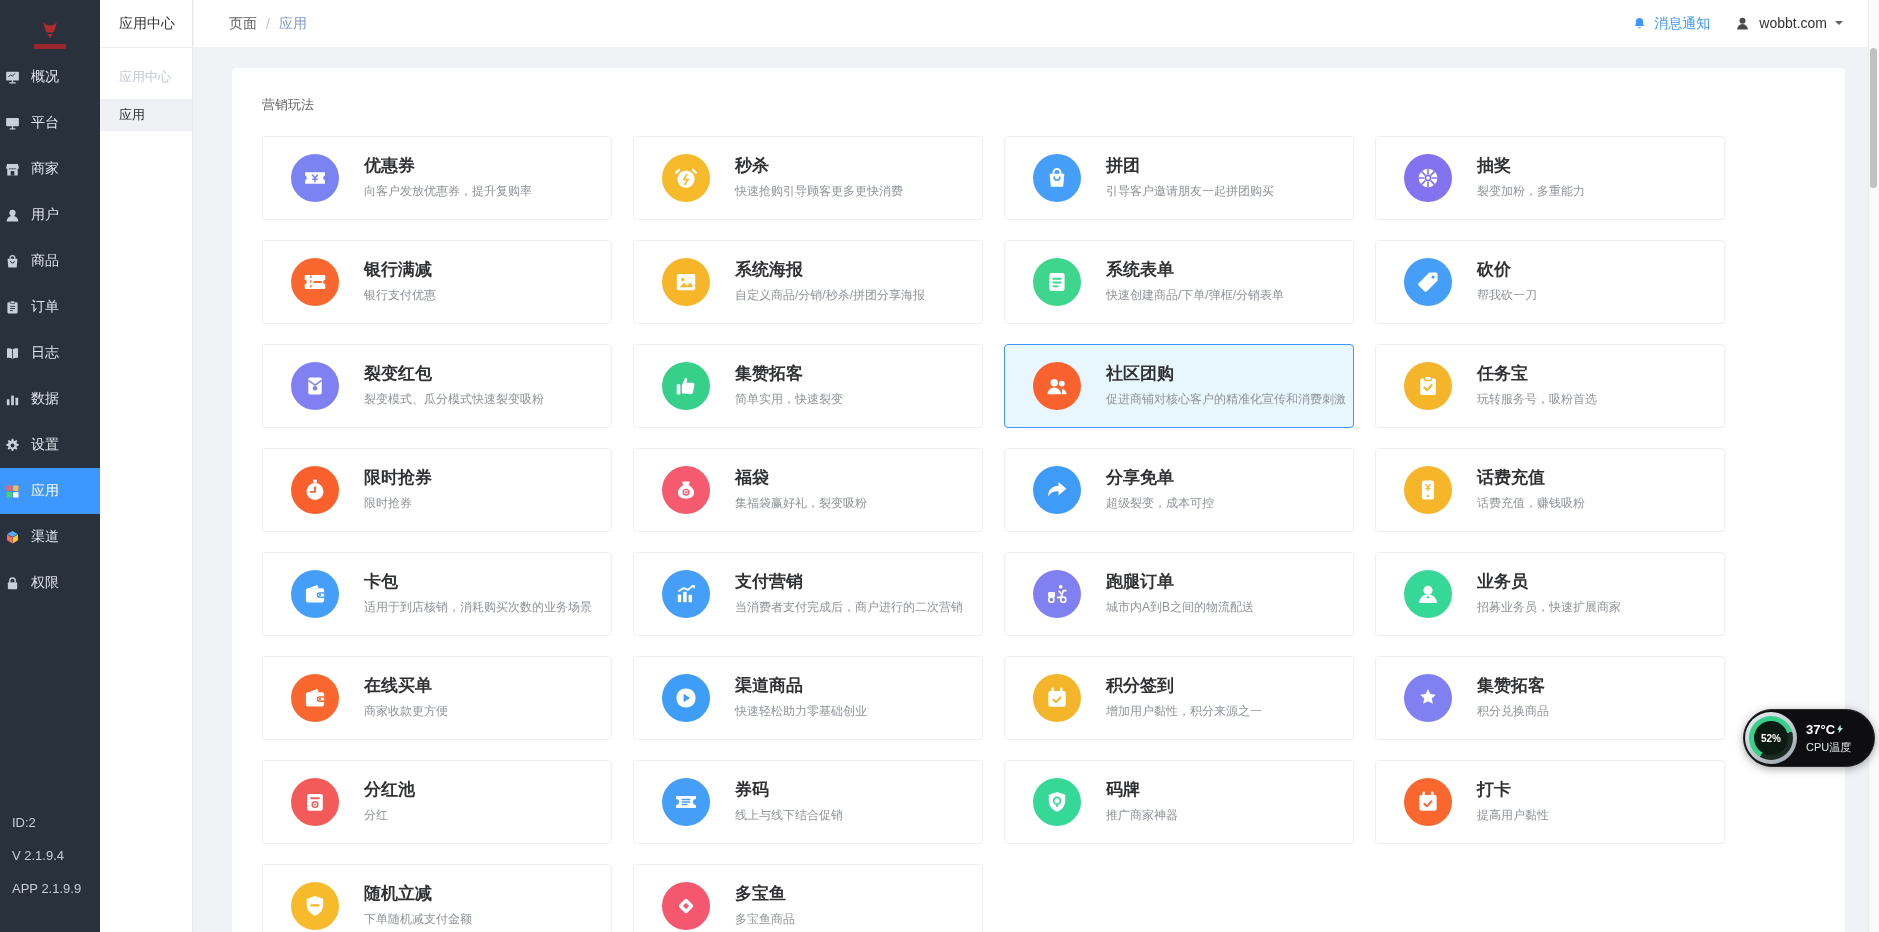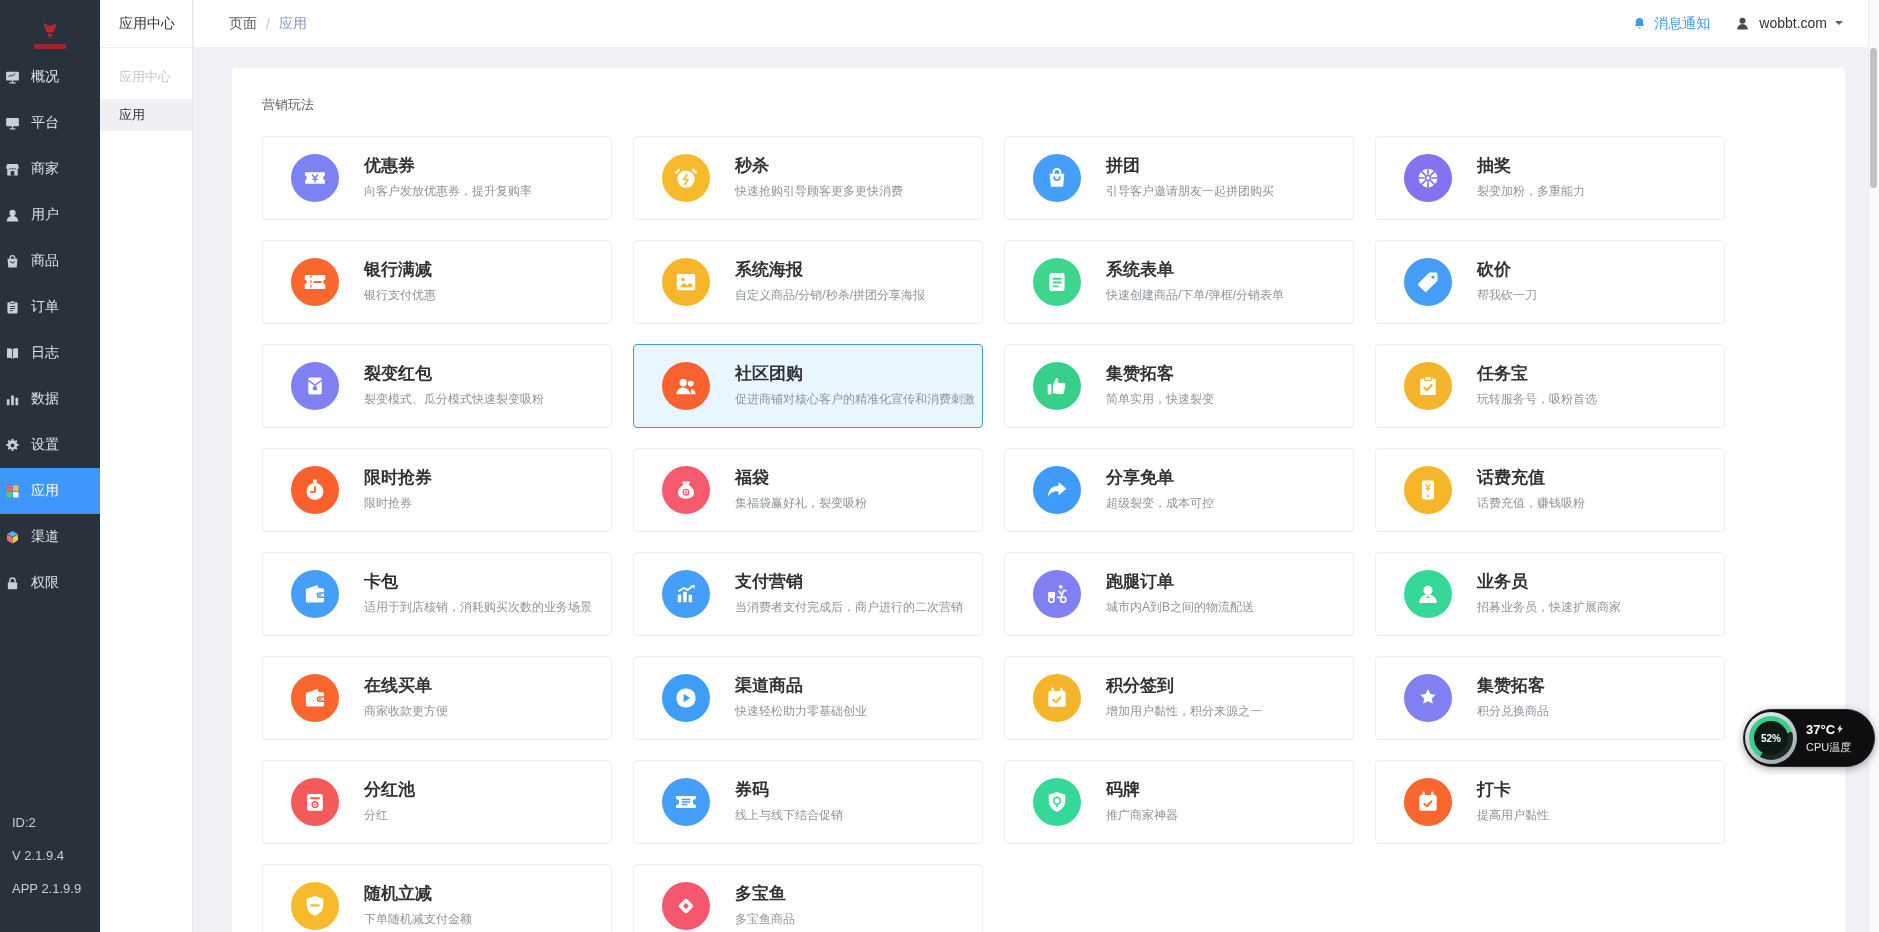--- a/index.html
+++ b/index.html
@@ -344,44 +344,44 @@
               <rect x="5.8" y="4.2" width="12.4" height="15.6" rx="1.6" fill="#fff"></rect>
               <path d="M5.8 6.8l6.2 4.4 6.2-4.4" fill="none" stroke="var(--c)" stroke-width="1.4"></path>
               <circle cx="12" cy="14" r="2.1" fill="var(--c)"></circle>
             </svg>
           </span>
           <div class="card-txt">
             <div class="card-title">裂变红包</div>
             <div class="card-desc">裂变模式、瓜分模式快速裂变吸粉</div>
           </div>
         </div>
+        <div class="card">
+          <span class="card-ic" style="background: rgb(54, 208, 138); --c: #36d08a;">
+            <svg viewBox="0 0 24 24" xmlns="http://www.w3.org/2000/svg">
+              <rect x="3.4" y="10.4" width="3.4" height="9.4" rx="1.2" fill="#fff"></rect>
+              <path d="M8.2 18.6v-7.4l3.1-6.9a1.9 1.9 0 011.8 2.4L12.4 9h5.3a2 2 0 012 2.4l-1.2 6.3a2.4 2.4 0 01-2.4 2z" fill="#fff"></path>
+            </svg>
+          </span>
+          <div class="card-txt">
+            <div class="card-title">集赞拓客</div>
+            <div class="card-desc">简单实用，快速裂变</div>
+          </div>
+        </div>
         <div class="card hl">
           <span class="card-ic" style="background: rgb(249, 98, 46); --c: #f9622e;">
             <svg viewBox="0 0 24 24" xmlns="http://www.w3.org/2000/svg">
               <circle cx="9.4" cy="9" r="3.4" fill="#fff"></circle>
               <path d="M3.2 19.6a6.2 6.2 0 0112.4 0z" fill="#fff"></path>
               <circle cx="16.4" cy="9.8" r="2.7" fill="#fff"></circle>
               <path d="M16.2 19.6h4.6a5 5 0 00-4-4.8z" fill="#fff"></path>
             </svg>
           </span>
           <div class="card-txt">
             <div class="card-title">社区团购</div>
             <div class="card-desc">促进商铺对核心客户的精准化宣传和消费刺激</div>
-          </div>
-        </div>
-        <div class="card">
-          <span class="card-ic" style="background: rgb(54, 208, 138); --c: #36d08a;">
-            <svg viewBox="0 0 24 24" xmlns="http://www.w3.org/2000/svg">
-              <rect x="3.4" y="10.4" width="3.4" height="9.4" rx="1.2" fill="#fff"></rect>
-              <path d="M8.2 18.6v-7.4l3.1-6.9a1.9 1.9 0 011.8 2.4L12.4 9h5.3a2 2 0 012 2.4l-1.2 6.3a2.4 2.4 0 01-2.4 2z" fill="#fff"></path>
-            </svg>
-          </span>
-          <div class="card-txt">
-            <div class="card-title">集赞拓客</div>
-            <div class="card-desc">简单实用，快速裂变</div>
           </div>
         </div>
         <div class="card">
           <span class="card-ic" style="background: rgb(245, 181, 42); --c: #f5b52a;">
             <svg viewBox="0 0 24 24" xmlns="http://www.w3.org/2000/svg">
               <rect x="4.8" y="5" width="14.4" height="15.4" rx="1.8" fill="#fff"></rect>
               <rect x="8.8" y="3" width="6.4" height="4" rx="1.2" fill="#fff" stroke="var(--c)" stroke-width="1.2"></rect>
               <path d="M8.6 13.4l2.5 2.5 4.3-4.8" fill="none" stroke="var(--c)" stroke-width="1.9" stroke-linecap="round" stroke-linejoin="round"></path>
             </svg>
           </span>

